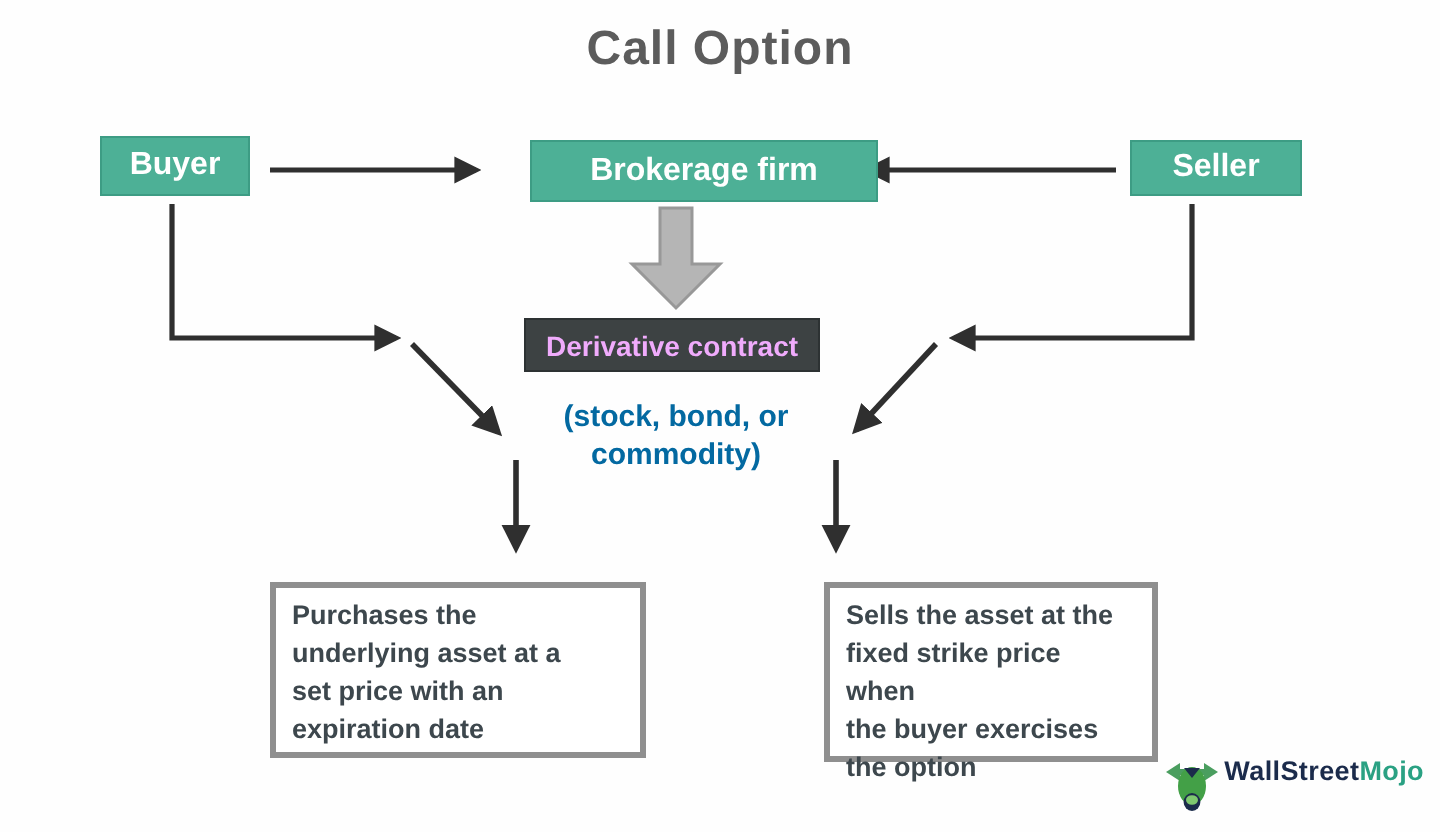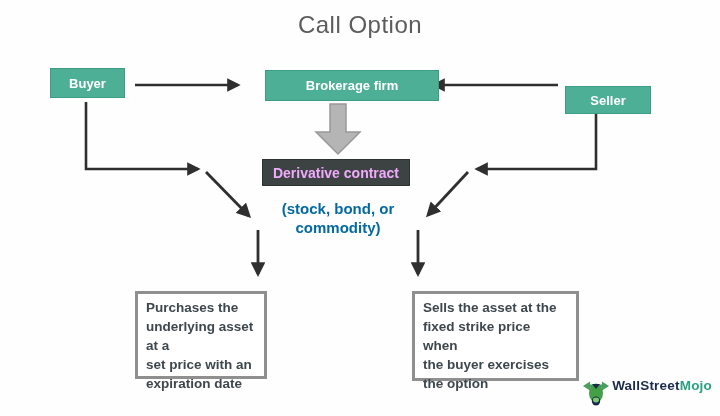--- a/index.html
+++ b/index.html
@@ -11,46 +11,46 @@
     background: #fefefe;
     font-family: "Liberation Sans", sans-serif;
     overflow: hidden;
   }
   .title {
     position: absolute;
     top: 11px; left: 0;
     width: 100%;
     text-align: center;
     font-size: 24px;
-    font-weight: normal;
+    font-weight: bold;
     color: #5c5c5c;
     letter-spacing: 0.5px;
   }
   .edges {
     position: absolute;
     top: 0; left: 0;
     width: 720px; height: 416px;
   }
   .node {
     position: absolute;
     display: flex;
     align-items: center;
     justify-content: center;
     text-align: center;
     font-weight: bold;
   }
   .green-box {
     background: #4db096;
     border: 1px solid #3d9c84;
     color: #ffffff;
-    font-size: 13px;
+    font-size: 16px;
   }
   .buyer    { left: 50px;  top: 68px; width: 75px;  height: 30px; }
   .broker   { left: 265px; top: 70px; width: 174px; height: 31px; }
-  .seller   { left: 565px; top: 86px; width: 86px;  height: 28px; }
+  .seller   { left: 565px; top: 70px; width: 86px;  height: 28px; }
   .dark-box {
     left: 262px; top: 159px; width: 148px; height: 27px;
     background: #3d4243;
     border: 1px solid #2d3233;
     color: #f0abfc;
     font-size: 14px;
   }
   .note {
     position: absolute;
     left: 248px; top: 200px; width: 180px;
@@ -65,21 +65,21 @@
     position: absolute;
     background: #ffffff;
     border: 3px solid #8f8f8f;
     color: #3d474d;
     font-weight: bold;
     font-size: 13.5px;
     line-height: 1.4;
     padding: 5px 8px;
     white-space: pre-line;
   }
-  .outcome-left  { left: 135px; top: 291px; width: 132px; height: 88px; }
+  .outcome-left  { left: 135px; top: 291px; width: 188px; height: 88px; }
   .outcome-right { left: 412px; top: 291px; width: 167px; height: 90px; }
   .logo {
     position: absolute;
     right: 8px; bottom: 8px;
     display: flex;
     align-items: flex-start;
     gap: 3px;
   }
   .logo-text {
     font-size: 13.5px;

